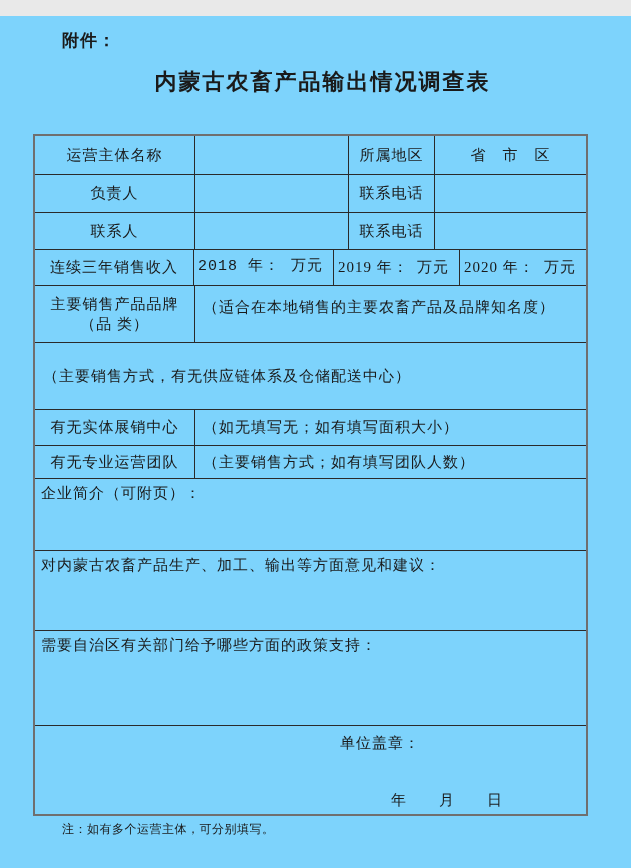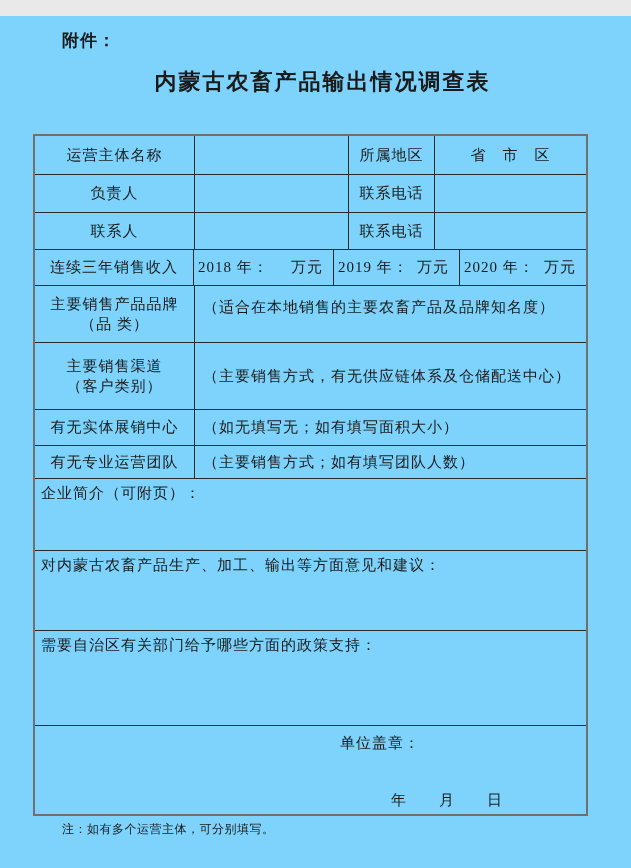--- a/index.html
+++ b/index.html
@@ -36,21 +36,21 @@
   .cell{
     box-sizing:border-box;border-right:1px solid var(--border-inner,#2a2a2a);
     display:flex;align-items:center;justify-content:center;
     text-align:center;overflow:hidden;
   }
   .cell.clast{border-right:none;text-align:right;}
   .w-label{flex:0 0 160px;}
   .w-val{flex:0 0 154px;}
   .w-label2{flex:0 0 86px;}
   .w-grow{flex:1 1 auto;}
-  .w-y1{flex:0 0 140px;}
+  .w-y1{flex:0 0 140px;font-family:Liberation Mono, monospace;}
   .w-y2{flex:0 0 126px;}
   .yearcell{justify-content:space-between;padding:0 10px 0 4px;text-align:left;}
   .hintcell{justify-content:flex-start;text-align:left;padding-left:8px;padding-right:6px;}
   .hint-top{align-items:flex-start;padding-top:12px;}
   .stack{display:flex;flex-direction:column;line-height:20px;}
   .fullcell{
     flex:1 1 auto;display:block;text-align:left;
     padding:5px 6px;box-sizing:border-box;border-right:none;
   }
   .sealrow{position:relative;}
@@ -115,26 +115,20 @@
           <span>主要销售产品品牌</span>
           <span>（品 类）</span>
         </span>
       </div>
       <div class="cell w-grow clast hintcell hint-top">
         <span>（适合在本地销售的主要农畜产品及品牌知名度）</span>
       </div>
     </div>
 
     <div class="trow" style="height:67px">
-      <div class="cell w-label">
-        <span class="stack">
-          <span>主要销售渠道</span>
-          <span>（客户类别）</span>
-        </span>
-      </div>
       <div class="cell w-grow clast hintcell">
         <span>（主要销售方式，有无供应链体系及仓储配送中心）</span>
       </div>
     </div>
 
     <div class="trow" style="height:36px">
       <div class="cell w-label">有无实体展销中心</div>
       <div class="cell w-grow clast hintcell">
         <span>（如无填写无；如有填写面积大小）</span>
       </div>

